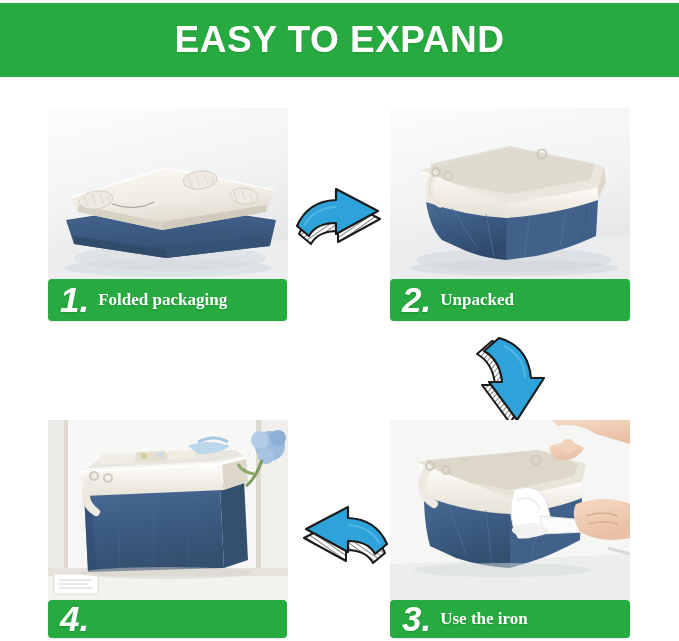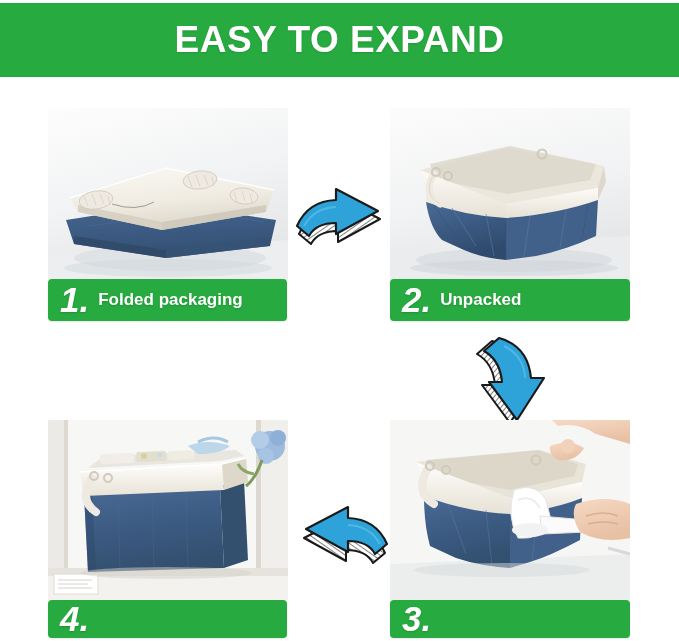--- a/index.html
+++ b/index.html
@@ -70,21 +70,21 @@
     font-family: "Liberation Sans", sans-serif;
     margin-right: 9px;
     text-shadow: 0 1px 2px rgba(0,0,0,0.16);
     position: relative;
     top: -1px;
   }
   .caption-text {
     color: #ffffff;
     font-weight: bold;
     font-size: 17px;
-    font-family: Liberation Sans, sans-serif;
+    font-family: Liberation Serif, serif;
     text-shadow: 0 1px 2px rgba(0,0,0,0.16);
     white-space: nowrap;
   }
 
   
   .arrow { position: absolute; }
 
   
   .scene { position: absolute; inset: 0; }
 </style>
@@ -391,15 +391,16 @@
           <path d="M198 104 Q214 100 228 104" fill="none" stroke="#dcae91" stroke-width="1.4"></path>
         </g>
         <path d="M218 128 L240 134" stroke="#d8d8d8" stroke-width="3" fill="none"></path>
         <ellipse cx="112" cy="150" rx="88" ry="7" fill="#d6d9da" opacity="0.5"></ellipse>
       </svg>
     </div>
   </div>
 
   <div class="caption-bar" style="left:390px; top:600px; width:240px; height:38px;">
     <span class="caption-num">3.</span>
+    <span class="caption-text">Use the iron</span>
   </div>
 
 </div>
 
 </body></html>

